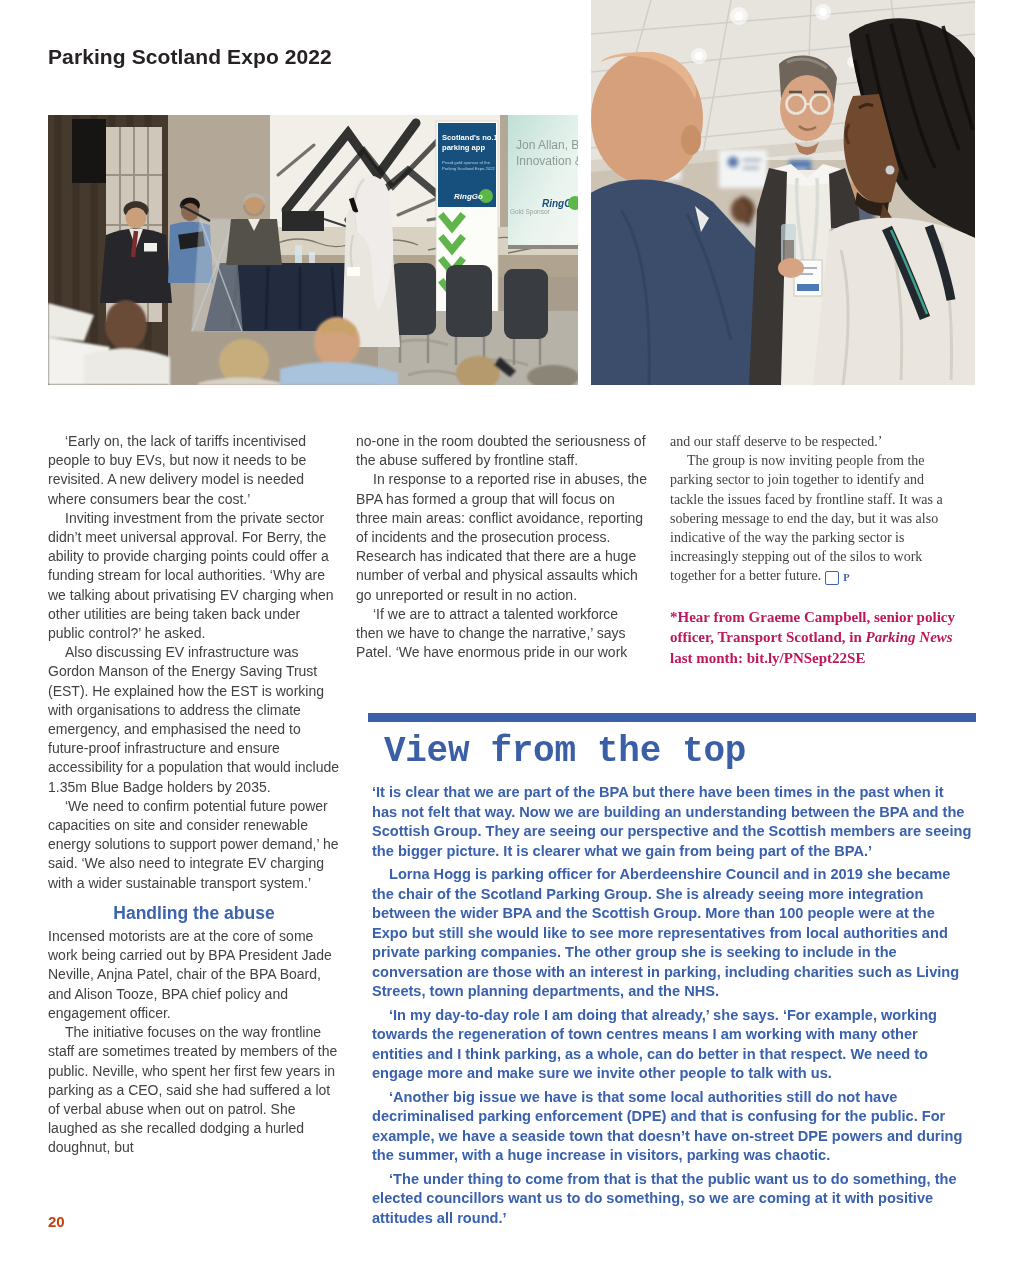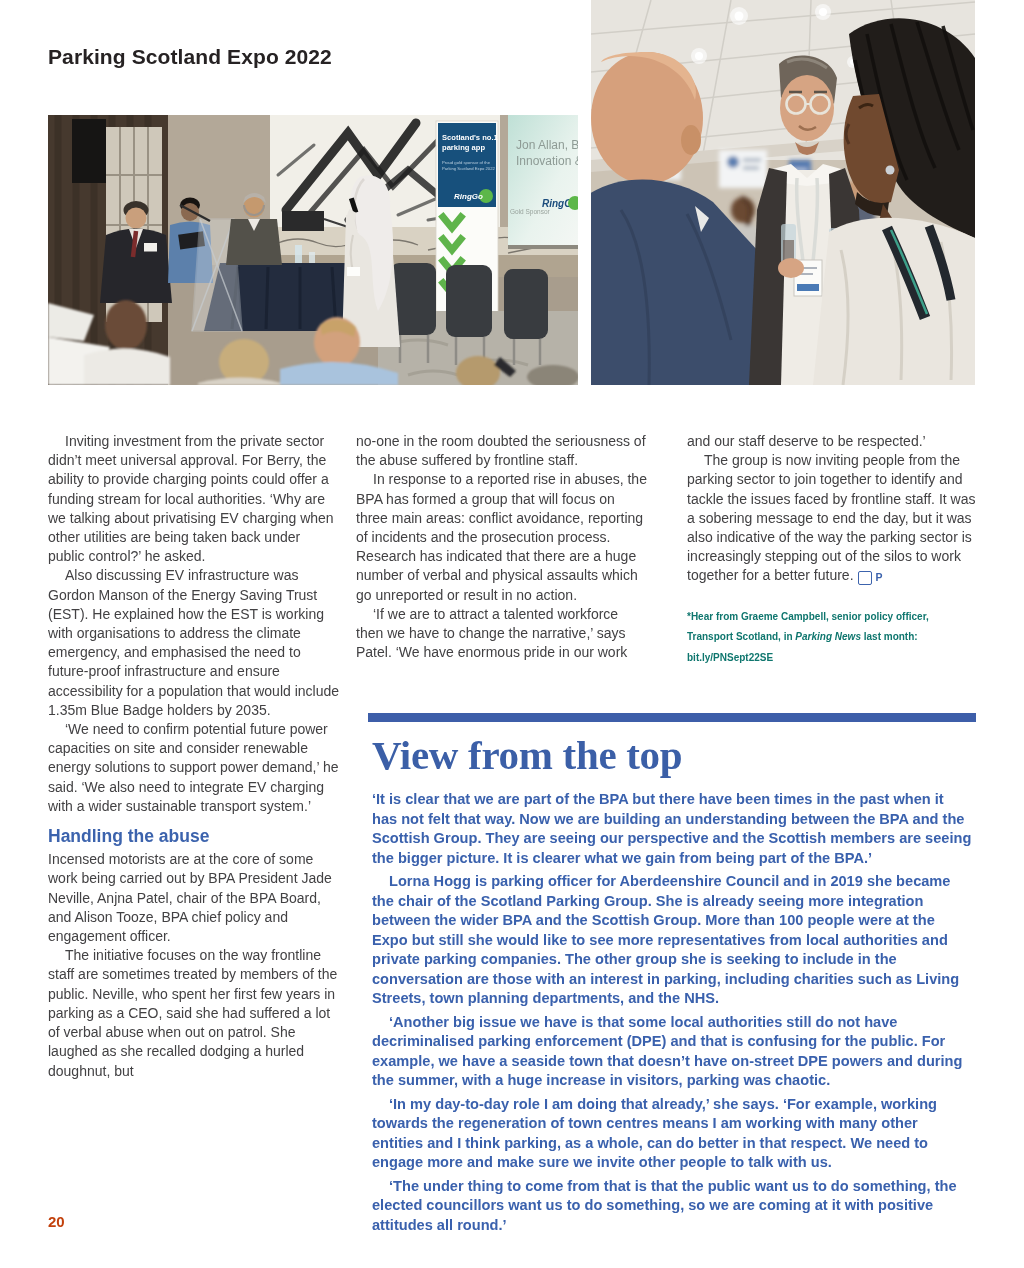--- a/index.html
+++ b/index.html
@@ -14,40 +14,40 @@
   .photo{position:absolute;overflow:hidden;background:#cfc9c0;}
   .photo svg{display:block;width:100%;height:100%;}
   #photo-left{left:48px;top:115px;width:530px;height:270px;}
   #photo-right{left:591px;top:0;width:384px;height:385px;}
 
   .col{position:absolute;top:432px;font-size:14px;line-height:19.2px;color:#424143;}
   .col p{margin:0;}
   .col p.ind{text-indent:17px;}
   #col1{left:48px;width:292px;}
   #col2{left:356px;width:292px;}
-  #col3{left:687px;width:289px;}
+  #col3{left:670px;width:289px;font-family:Liberation Serif, serif;}
   .subhead{
-    color:#3c63ad;font-size:17.5px;font-weight:bold;margin:11px 0 4px 0 !important;
+    color:#3c63ad;font-size:17.5px;font-weight:bold;margin:11px 0 4px 0 !important;text-align:center;
   }
   .endmark{
     display:inline-block;box-sizing:border-box;border:1.5px solid #3c63ad;color:#3c63ad;
     font-weight:bold;font-size:10.5px;width:14px;height:14px;line-height:11px;
     text-align:center;margin-left:4px;vertical-align:-1px;border-radius:2px;
   }
   .note{
-    color:#0f766e;font-weight:bold;margin-top:21px !important;
-    font-size:10px;line-height:20.5px;
+    color:#be185d;font-weight:bold;margin-top:21px !important;
+    font-size:15px;line-height:20.5px;
   }
   .note .it{font-style:italic;}
 
   #feature{position:absolute;left:368px;top:713px;width:608px;}
   .feature-bar{height:9px;background:#3d5ea9;}
   .feature-title{
-    font-family:Liberation Serif, serif;color:#3b5fa7;font-size:41px;
-    font-weight:bold;margin:9px 0 11px 4px;letter-spacing:-0.3px;
+    font-family:Liberation Mono, monospace;color:#3b5fa7;font-size:36px;
+    font-weight:bold;margin:9px 0 11px 16px;letter-spacing:-0.3px;
   }
   #feature p{color:#3a61ad;font-weight:bold;font-size:14.6px;line-height:19.5px;margin:4px;}
   #feature p.ind{text-indent:17px;}
 
   .page-num{position:absolute;left:48px;top:1213px;font-size:15px;font-weight:bold;color:#c2410c;}
 </style>
 </head>
 <body>
 
 <div class="page-title">Parking Scotland Expo 2022</div>
@@ -313,20 +313,21 @@
     <path d="M238,232 C268,212 330,212 384,238 L384,385 L222,385 Z" fill="#eae6df"></path>
     <path d="M250,250 C260,290 258,340 252,385 M300,238 C310,280 312,330 310,380 M350,242 C358,280 362,330 360,380" stroke="#d5d0c6" stroke-width="3" fill="none"></path>
     <path d="M296,228 C310,258 324,292 334,318" stroke="#23282e" stroke-width="11" fill="none"></path>
     <path d="M338,226 C348,252 356,278 360,300" stroke="#23282e" stroke-width="9" fill="none"></path>
     <path d="M300,230 C314,260 326,290 336,314" stroke="#3da08a" stroke-width="2.5" fill="none"></path>
   </g>
 </svg>
 </div>
 
 <div class="col" id="col1">
+  <p class="ind">‘Early on, the lack of tariffs incentivised people to buy EVs, but now it needs to be revisited. A new delivery model is needed where consumers bear the cost.’</p>
   <p class="ind">Inviting investment from the private sector didn’t meet universal approval. For Berry, the ability to provide charging points could offer a funding stream for local authorities. ‘Why are we talking about privatising EV charging when other utilities are being taken back under public control?’ he asked.</p>
   <p class="ind">Also discussing EV infrastructure was Gordon Manson of the Energy Saving Trust (EST). He explained how the EST is working with organisations to address the climate emergency, and emphasised the need to future-proof infrastructure and ensure accessibility for a population that would include 1.35m Blue Badge holders by 2035.</p>
   <p class="ind">‘We need to confirm potential future power capacities on site and consider renewable energy solutions to support power demand,’ he said. ‘We also need to integrate EV charging with a wider sustainable transport system.’</p>
   <p class="subhead">Handling the abuse</p>
   <p>Incensed motorists are at the core of some work being carried out by BPA President Jade Neville, Anjna Patel, chair of the BPA Board, and Alison Tooze, BPA chief policy and engagement officer.</p>
   <p class="ind">The initiative focuses on the way frontline staff are sometimes treated by members of the public. Neville, who spent her first few years in parking as a CEO, said she had suffered a lot of verbal abuse when out on patrol. She laughed as she recalled dodging a hurled doughnut, but</p>
 </div>
 
 <div class="col" id="col2">
   <p>no-one in the room doubted the seriousness of the abuse suffered by frontline staff.</p>
@@ -338,18 +339,18 @@
   <p>and our staff deserve to be respected.’</p>
   <p class="ind"><span>The group is now inviting people from the parking sector to join together to identify and tackle the issues faced by frontline staff. It was a sobering message to end the day, but it was also indicative of the way the parking sector is increasingly stepping out of the silos to work together for a better future.</span><span class="endmark">P</span></p>
   <p class="note"><span>*Hear from Graeme Campbell, senior policy officer, Transport Scotland, in </span><span class="it">Parking News</span><span> last month: </span><span>bit.ly/PNSept22SE</span></p>
 </div>
 
 <div id="feature">
   <div class="feature-bar"></div>
   <div class="feature-title">View from the top</div>
   <p>‘It is clear that we are part of the BPA but there have been times in the past when it has not felt that way. Now we are building an understanding between the BPA and the Scottish Group. They are seeing our perspective and the Scottish members are seeing the bigger picture. It is clearer what we gain from being part of the BPA.’</p>
   <p class="ind">Lorna Hogg is parking officer for Aberdeenshire Council and in 2019 she became the chair of the Scotland Parking Group. She is already seeing more integration between the wider BPA and the Scottish Group. More than 100 people were at the Expo but still she would like to see more representatives from local authorities and private parking companies. The other group she is seeking to include in the conversation are those with an interest in parking, including charities such as Living Streets, town planning departments, and the NHS.</p>
+  <p class="ind">‘In my day-to-day role I am doing that already,’ she says. ‘For example, working towards the regeneration of town centres means I am working with many other entities and I think parking, as a whole, can do better in that respect. We need to engage more and make sure we invite other people to talk with us.</p>
   <p class="ind">‘Another big issue we have is that some local authorities still do not have decriminalised parking enforcement (DPE) and that is confusing for the public. For example, we have a seaside town that doesn’t have on-street DPE powers and during the summer, with a huge increase in visitors, parking was chaotic.</p>
-  <p class="ind">‘In my day-to-day role I am doing that already,’ she says. ‘For example, working towards the regeneration of town centres means I am working with many other entities and I think parking, as a whole, can do better in that respect. We need to engage more and make sure we invite other people to talk with us.</p>
   <p class="ind">‘The under thing to come from that is that the public want us to do something, the elected councillors want us to do something, so we are coming at it with positive attitudes all round.’</p>
 </div>
 
 <div class="page-num">20</div>
 
 </body></html>

